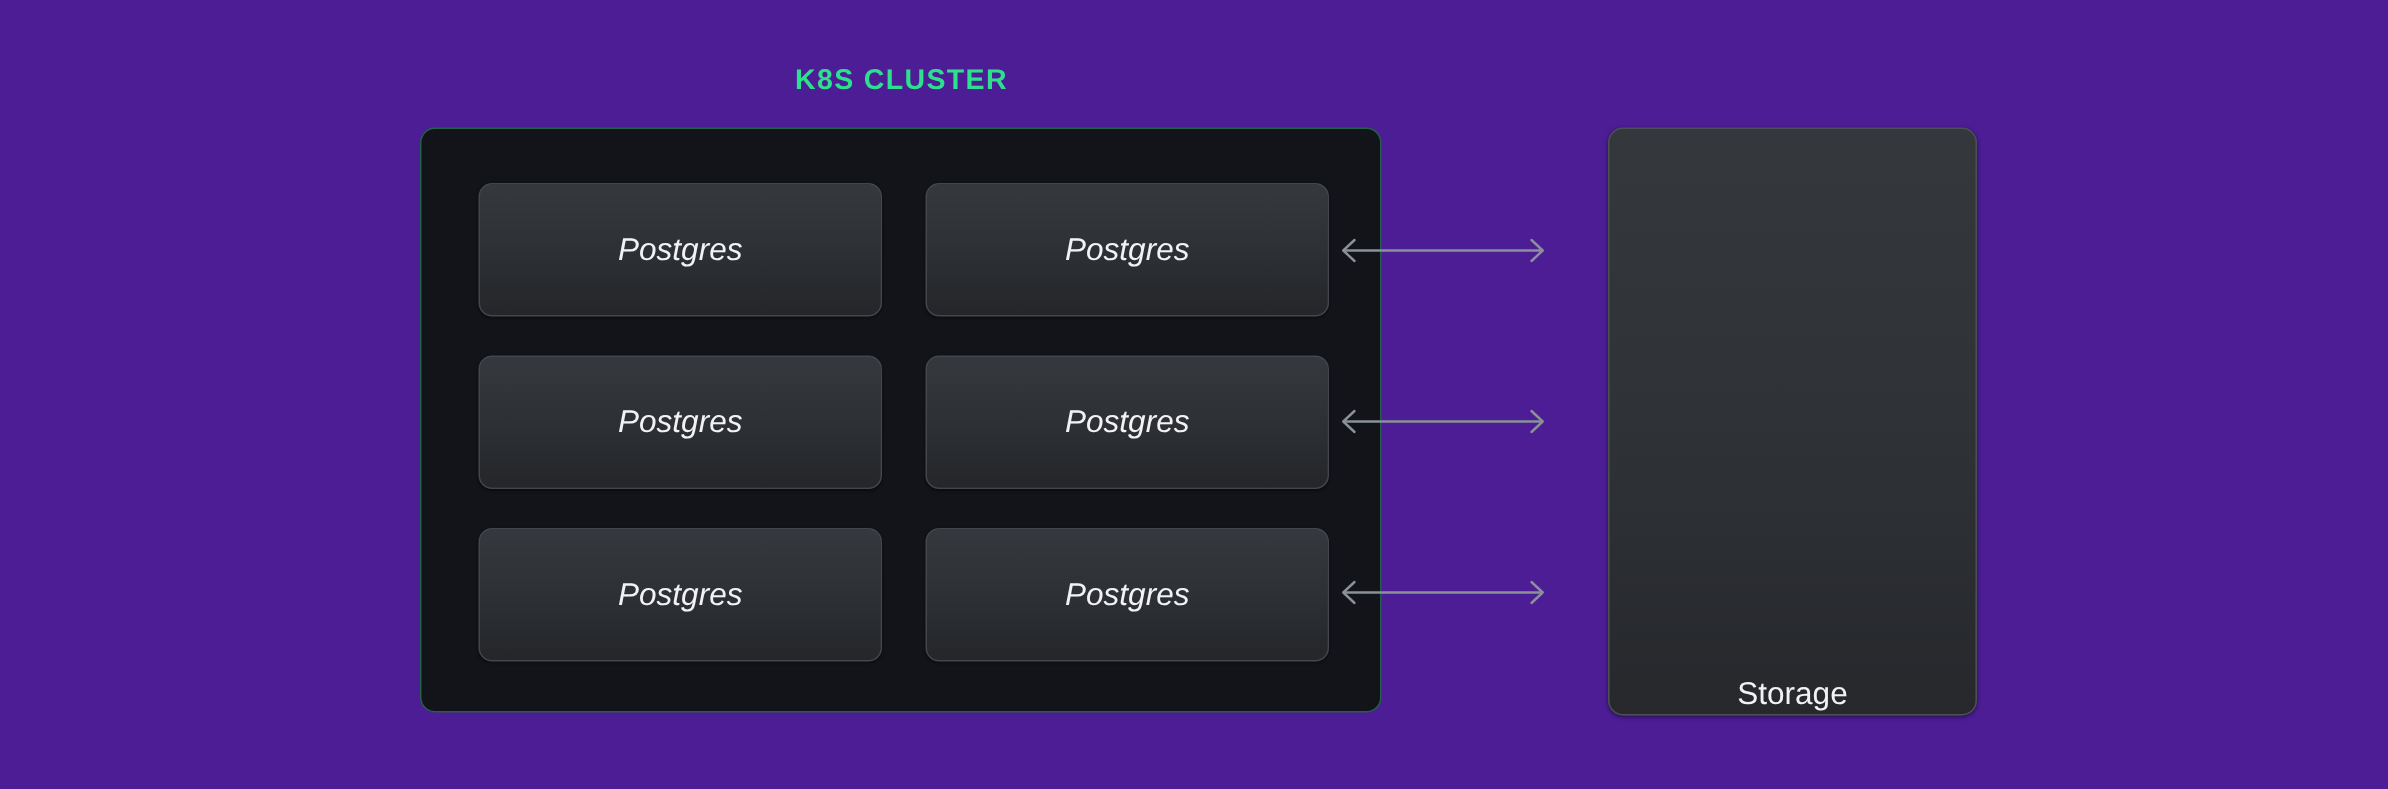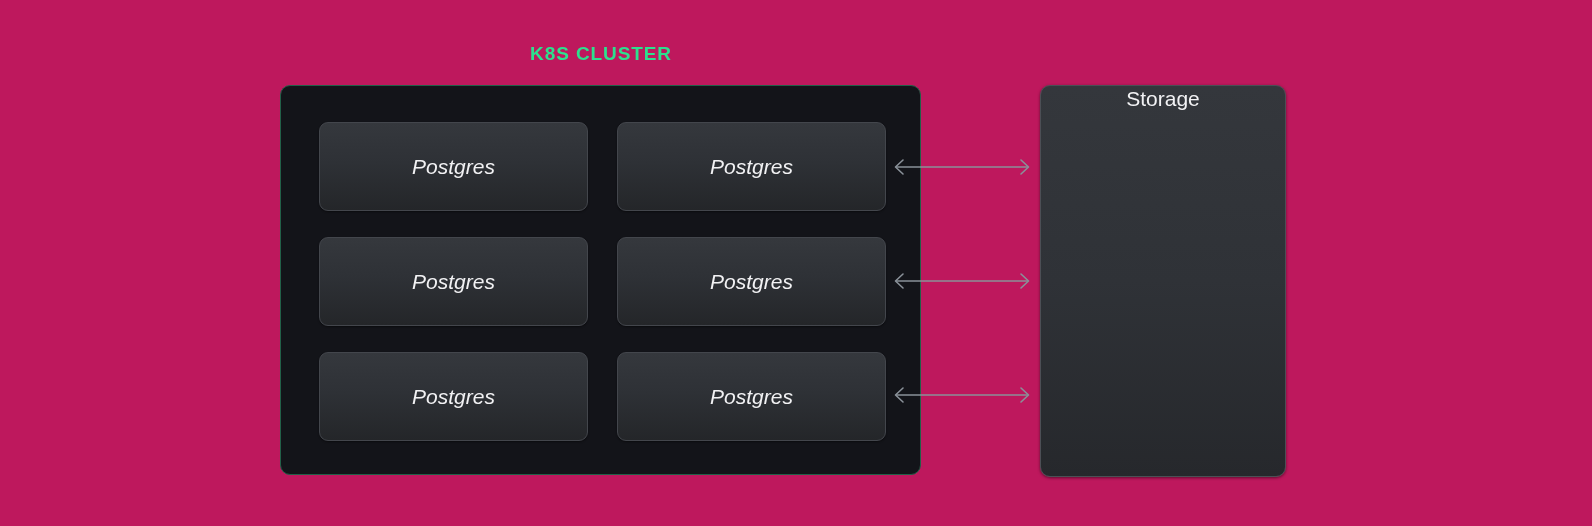--- a/index.html
+++ b/index.html
@@ -8,21 +8,21 @@
     background: #0c0c0c;
   }
   body {
     font-family: "Liberation Sans", sans-serif;
     -webkit-font-smoothing: antialiased;
   }
   #canvas {
     position: relative;
     width: 1592px;
     height: 526px;
-    background: #be185d;
+    background: #4c1d95;
     overflow: hidden;
   }
 
   
   #cluster-title {
     position: absolute;
     left: 280px;
     top: 41px;
     width: 642px;
     text-align: center;
@@ -71,30 +71,30 @@
 
   .col-a { left: 319px; }
   .col-b { left: 617px; }
   .row-1 { top: 122px; }
   .row-2 { top: 237px; }
   .row-3 { top: 352px; }
 
   
   #storage-box {
     position: absolute;
-    left: 1040px;
+    left: 1072px;
     top: 85px;
     width: 246px;
     height: 392px;
     box-sizing: border-box;
     border-radius: 10px;
     border: 1px solid #4c4f55;
     background: linear-gradient(180deg, #34373c 0%, #2f3237 50%, #26282c 100%);
     display: flex;
-    align-items: flex-start;
+    align-items: flex-end;
     justify-content: center;
     box-shadow: 0 1px 3px rgba(0,0,0,0.5);
   }
   #storage-label {
     font-size: 21px;
     color: #f2f2f4;
     line-height: 26px;
     white-space: nowrap;
   }
 

